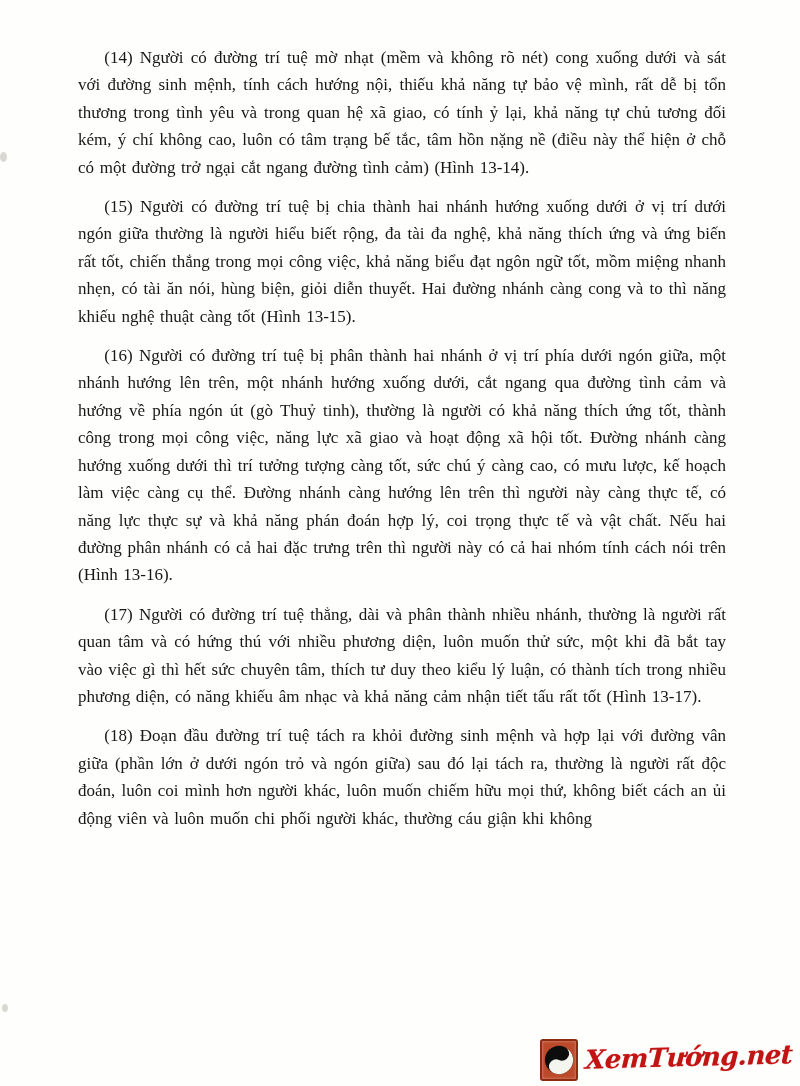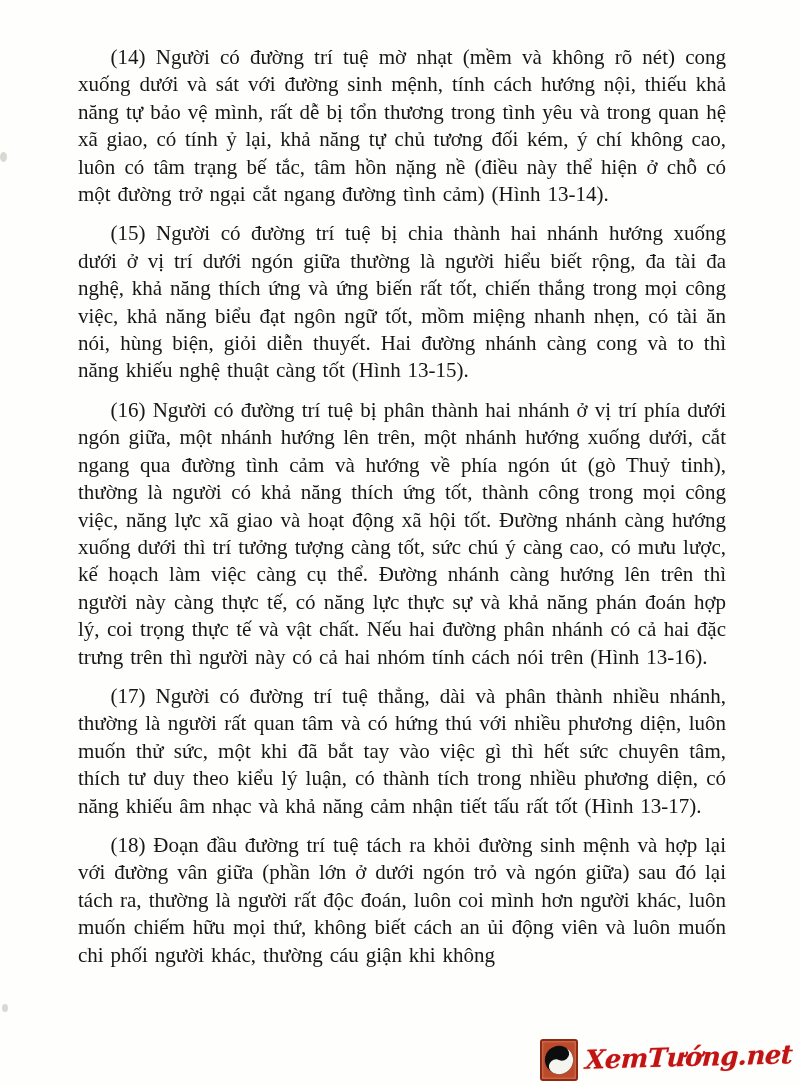--- a/index.html
+++ b/index.html
@@ -17,21 +17,21 @@
     overflow: hidden;
     box-sizing: border-box;
   }
   .text-block {
     position: absolute;
     left: 78px;
     top: 44px;
     width: 648px;
   }
   .para {
-    font-size: 21px;
+    font-size: 17px;
     line-height: 27.4px;
     text-align: justify;
     text-indent: 1.55em;
     margin: 0 0 12px 0;
     word-spacing: 0.08em;
     -webkit-font-smoothing: antialiased;
   }
   
   .speck {
     position: absolute;

